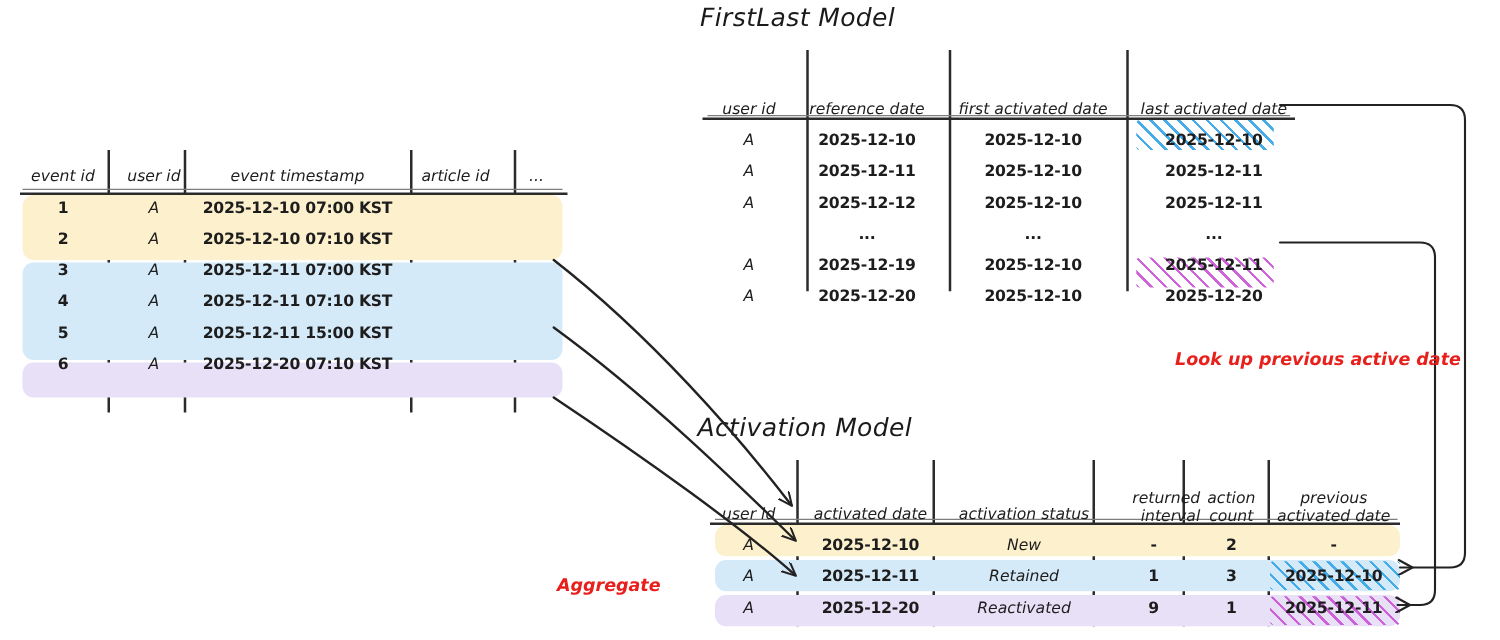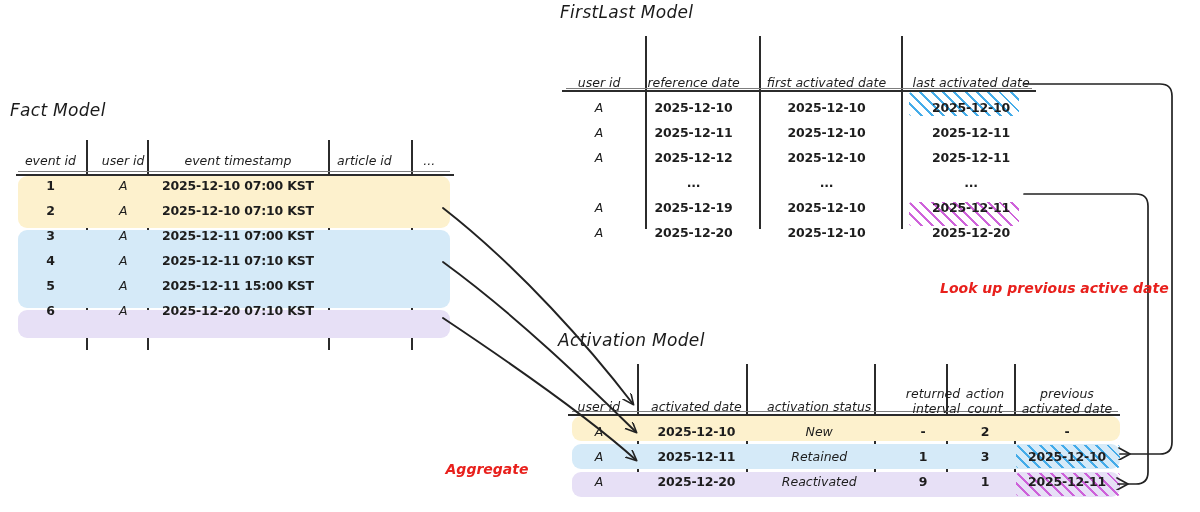--- a/index.html
+++ b/index.html
@@ -11,21 +11,21 @@
     overflow:hidden;
     position:relative;
   }
   #stage{position:relative;width:1200px;height:512px;}
 
   svg.overlay{position:absolute;left:0;top:0;width:1200px;height:512px;pointer-events:none;z-index:5;}
 
   .model{position:absolute;}
   .model-title{
     font-family:"DejaVu Sans", sans-serif;
-    font-size:17px;
+    font-size:20px;
     font-style:italic;
     color:#1a1a1a;
     white-space:nowrap;
     letter-spacing:.3px;
   }
 
   table.grid{
     border-collapse:collapse;
     position:relative;
     z-index:3;
@@ -98,21 +98,20 @@
     z-index:6;
   }
   .annot.center{text-align:center;}
 </style>
 </head>
 <body>
 
 <div id="stage">
 
   <div class="model" id="fact-model" style="left:10px;top:100px;">
-    <div class="model-title">Fact Model</div>
 
     <div id="fact-table-wrap" style="position:relative;margin-top:18px;width:440px;height:212px;">
 
       <div class="pill" style="left:8px;top:38px;width:432px;height:52px;background:#fdf1cd;"></div>
       <div class="pill" style="left:8px;top:92px;width:432px;height:78px;background:#d5eaf8;"></div>
       <div class="pill" style="left:8px;top:172px;width:432px;height:28px;background:#e7e0f6;"></div>
 
       <div class="vrule" style="left:76px;top:2px;height:210px;"></div>
       <div class="vrule" style="left:137px;top:2px;height:210px;"></div>
       <div class="vrule" style="left:318px;top:2px;height:210px;"></div>

